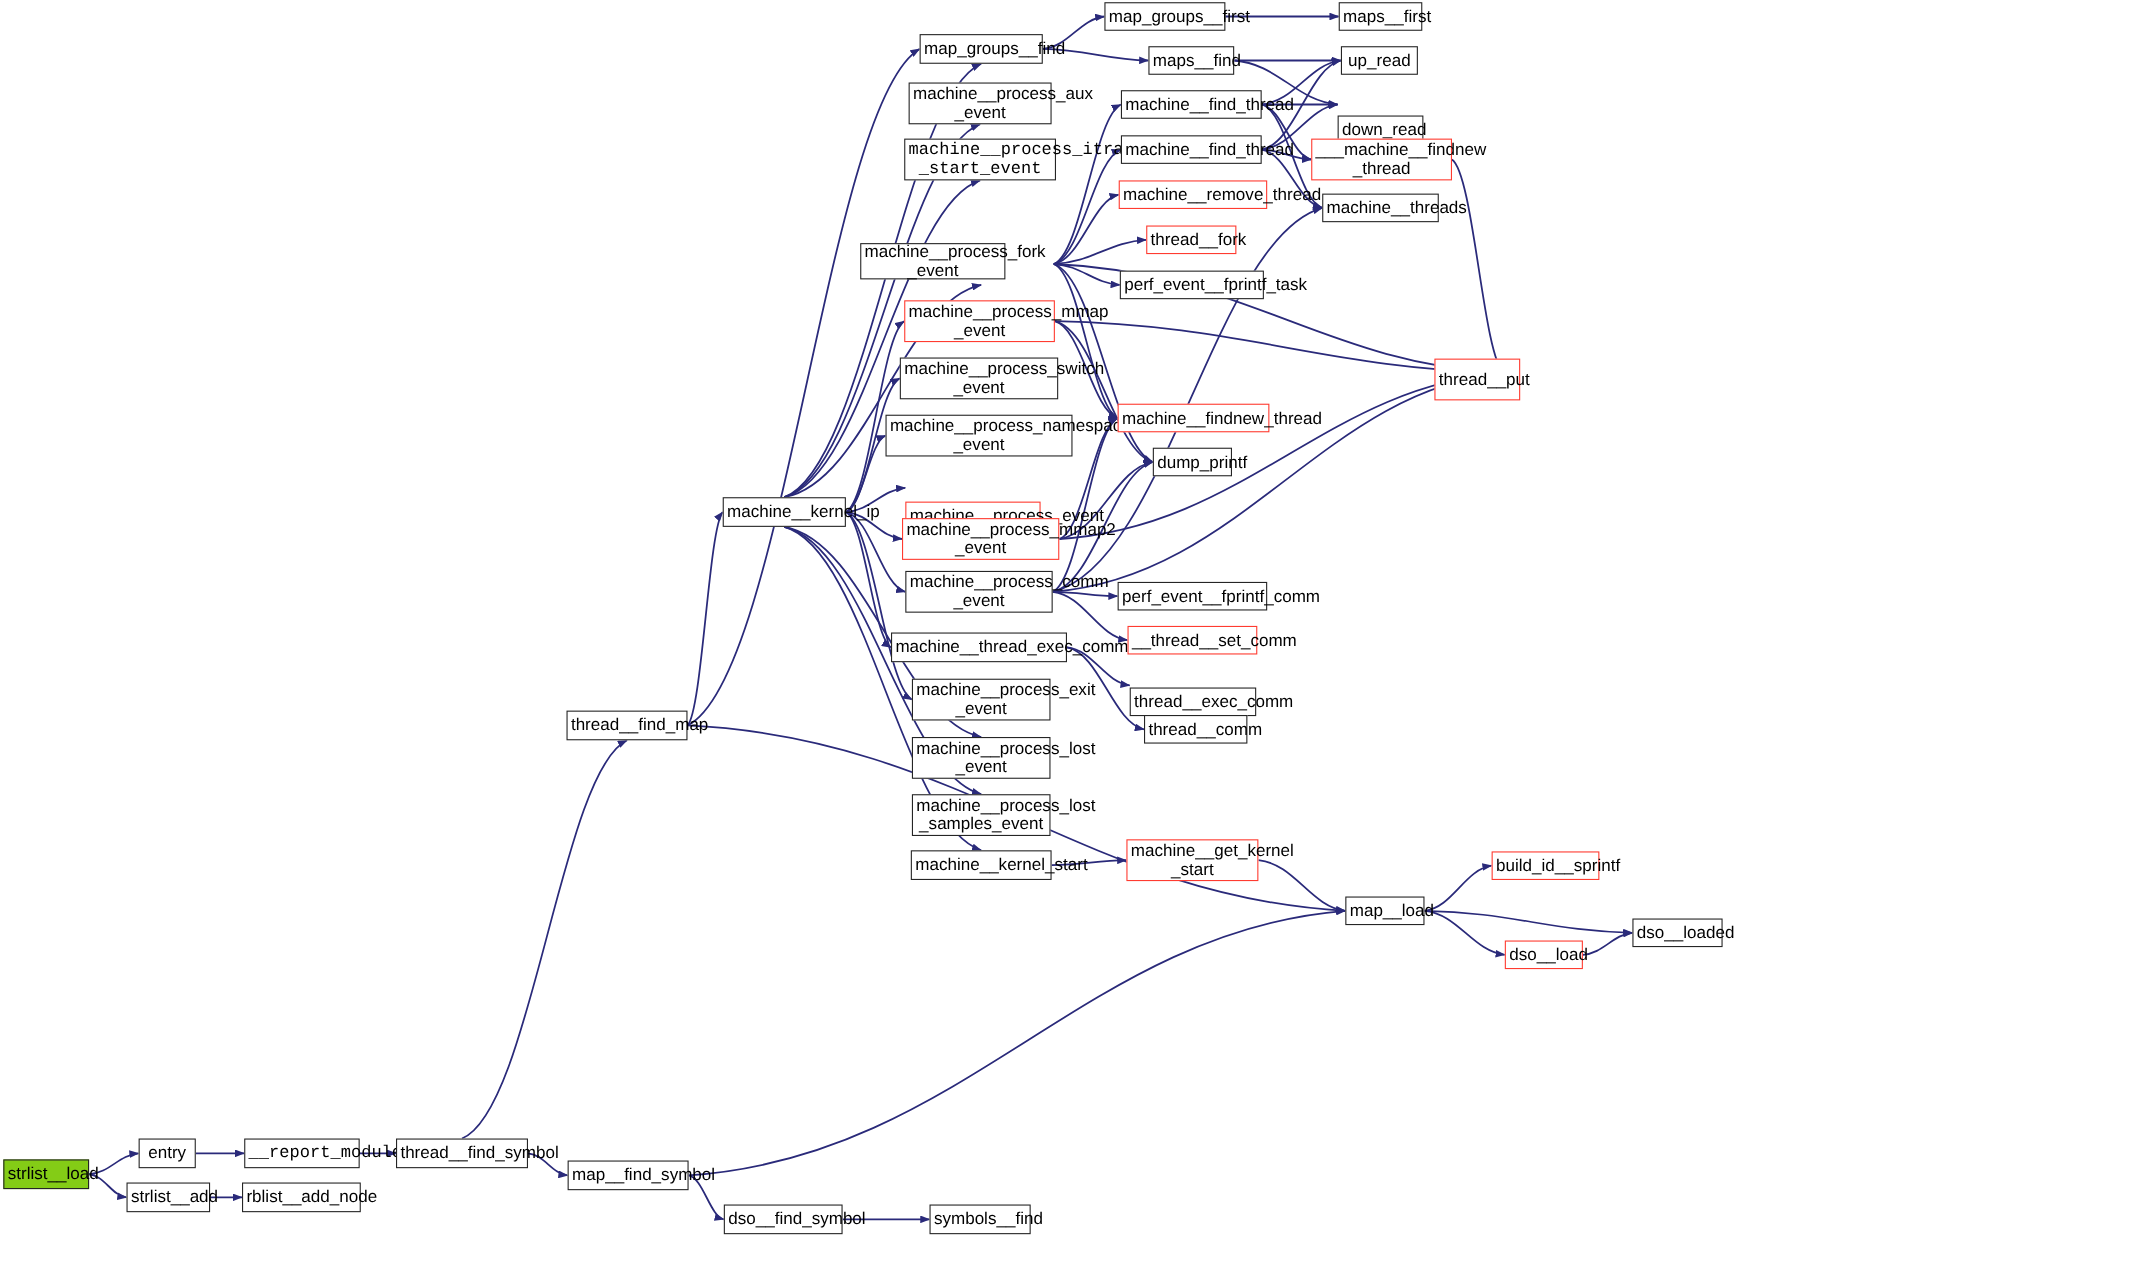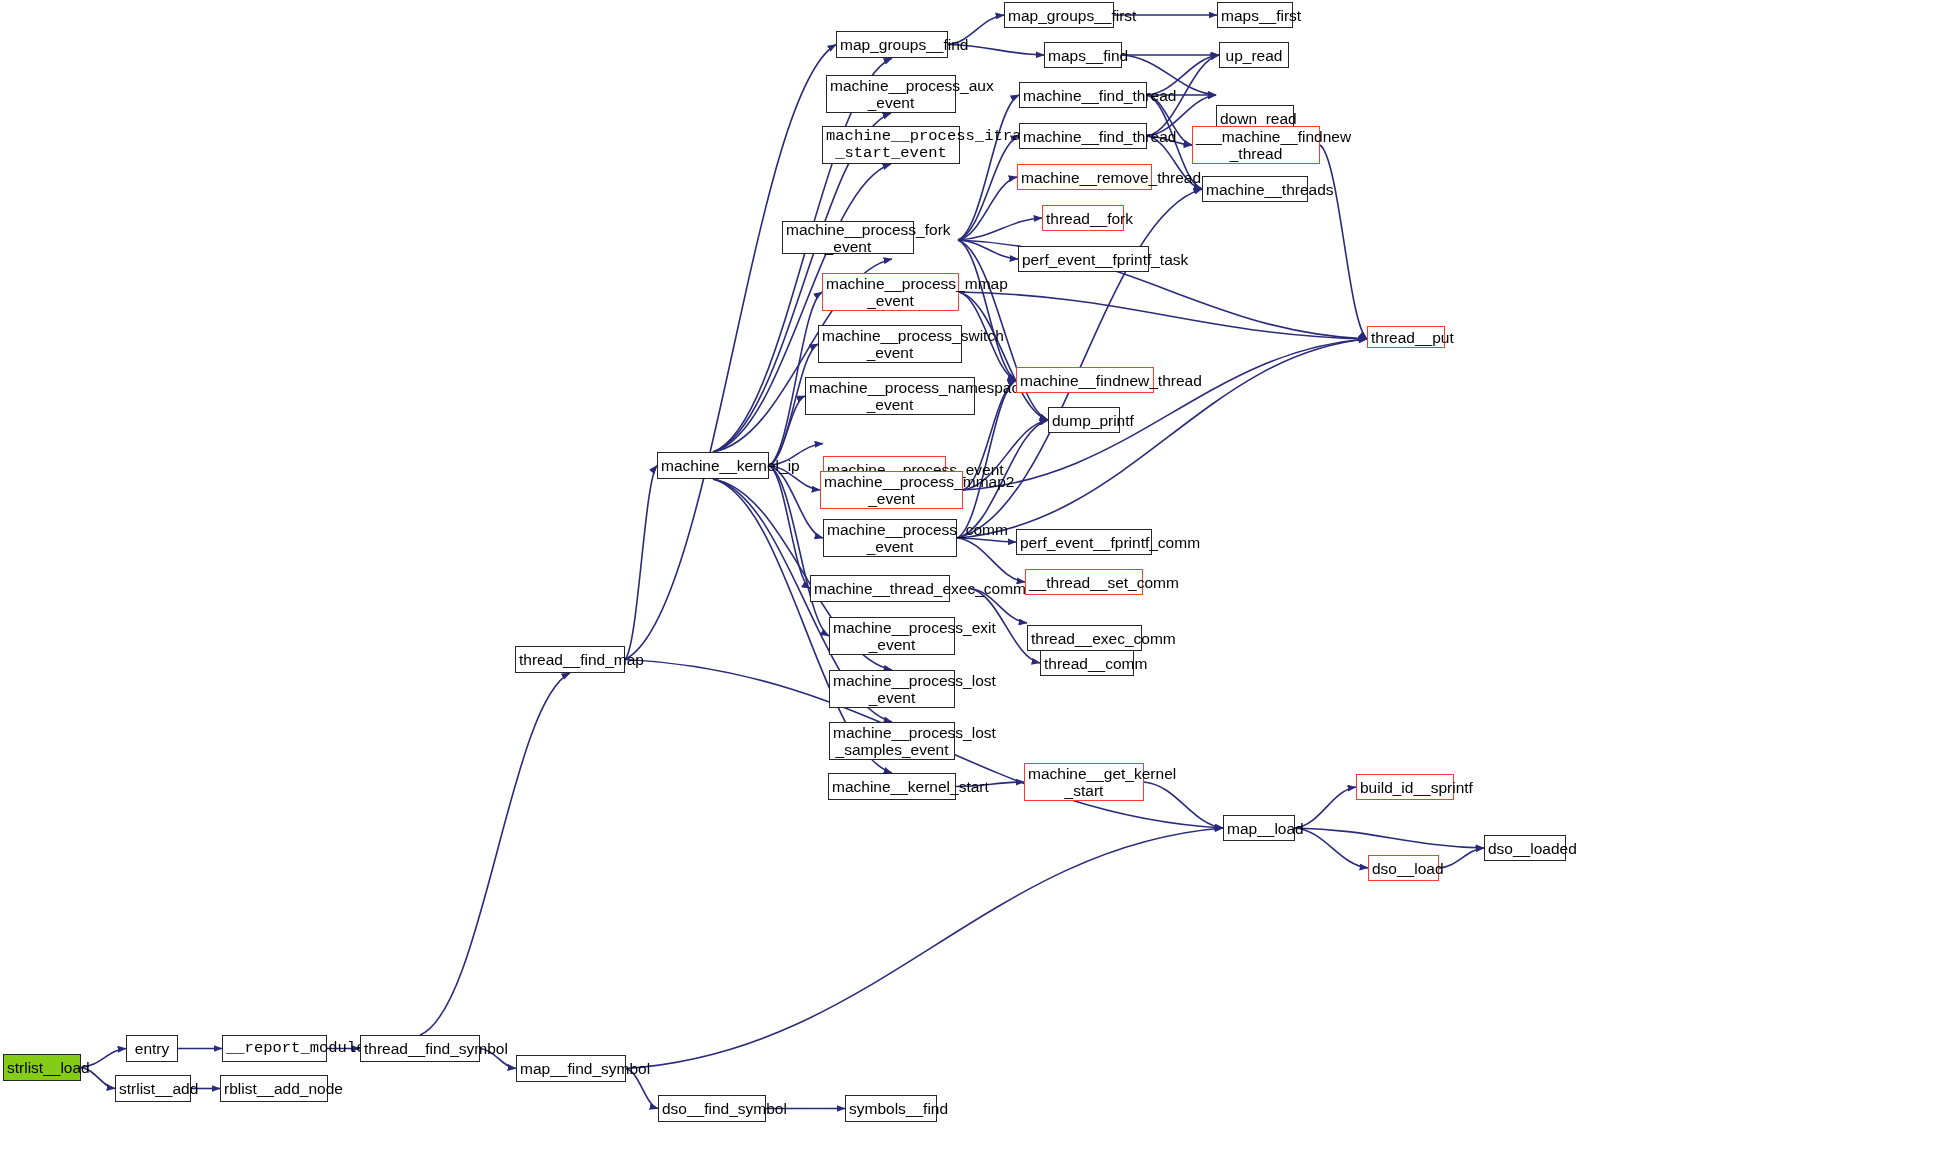--- a/index.html
+++ b/index.html
@@ -120,21 +120,21 @@
 _event</span></div>
       <div class="node" style="left: 818px; top: 325px; width: 144px; height: 38px;"><span>machine__process_switch
 _event</span></div>
       <div class="node" style="left: 805px; top: 377px; width: 170px; height: 38px;"><span>machine__process_namespaces
 _event</span></div>
       <div class="node red" style="left: 823px; top: 456px; width: 123px; height: 27px;"><span>machine__process_event</span></div>
       <div class="node red" style="left: 820px; top: 471px; width: 143px; height: 38px;"><span>machine__process_mmap2
 _event</span></div>
       <div class="node" style="left: 823px; top: 519px; width: 134px; height: 38px;"><span>machine__process_comm
 _event</span></div>
-      <div class="node" style="left: 810px; top: 575px; width: 140px; height: 27px;"><span>machine__thread_exec_comm</span></div>
+      <div class="node" style="left: 810px; top: 575px; width: 160px; height: 27px;"><span>machine__thread_exec_comm</span></div>
       <div class="node" style="left: 829px; top: 617px; width: 126px; height: 38px;"><span>machine__process_exit
 _event</span></div>
       <div class="node" style="left: 829px; top: 670px; width: 126px; height: 38px;"><span>machine__process_lost
 _event</span></div>
       <div class="node" style="left: 829px; top: 722px; width: 126px; height: 38px;"><span>machine__process_lost
 _samples_event</span></div>
       <div class="node" style="left: 828px; top: 773px; width: 128px; height: 27px;"><span>machine__kernel_start</span></div>
       <div class="node" style="left: 1004px; top: 2px; width: 110px; height: 26px;"><span>map_groups__first</span></div>
       <div class="node" style="left: 1044px; top: 42px; width: 78px; height: 26px;"><span>maps__find</span></div>
       <div class="node" style="left: 1019px; top: 82px; width: 128px; height: 26px;"><span>machine__find_thread</span></div>
@@ -149,19 +149,19 @@
       <div class="node" style="left: 1027px; top: 625px; width: 115px; height: 26px;"><span>thread__exec_comm</span></div>
       <div class="node" style="left: 1040px; top: 650px; width: 94px; height: 26px;"><span>thread__comm</span></div>
       <div class="node red" style="left: 1024px; top: 763px; width: 120px; height: 38px;"><span>machine__get_kernel
 _start</span></div>
       <div class="node" style="left: 1217px; top: 2px; width: 76px; height: 26px;"><span>maps__first</span></div>
       <div class="node" style="left: 1219px; top: 42px; width: 70px; height: 26px;"><span>up_read</span></div>
       <div class="node" style="left: 1216px; top: 78px; width: 78px; height: 26px; margin-top: 27px;"><span>down_read</span></div>
       <div class="node red" style="left: 1192px; top: 126px; width: 128px; height: 38px;"><span>___machine__findnew
 _thread</span></div>
       <div class="node" style="left: 1202px; top: 176px; width: 106px; height: 26px;"><span>machine__threads</span></div>
-      <div class="node red" style="left: 1367px; top: 326px; width: 78px; height: 22px;"><span>thread__put</span></div>
+      <div class="node red" style="left: 1304px; top: 326px; width: 78px; height: 38px;"><span>thread__put</span></div>
       <div class="node" style="left: 1223px; top: 815px; width: 72px; height: 26px;"><span>map__load</span></div>
       <div class="node red" style="left: 1356px; top: 774px; width: 98px; height: 26px;"><span>build_id__sprintf</span></div>
       <div class="node red" style="left: 1368px; top: 855px; width: 71px; height: 26px;"><span>dso__load</span></div>
       <div class="node" style="left: 1484px; top: 835px; width: 82px; height: 26px;"><span>dso__loaded</span></div>
     </div>
 </div>
 
 </body></html>

